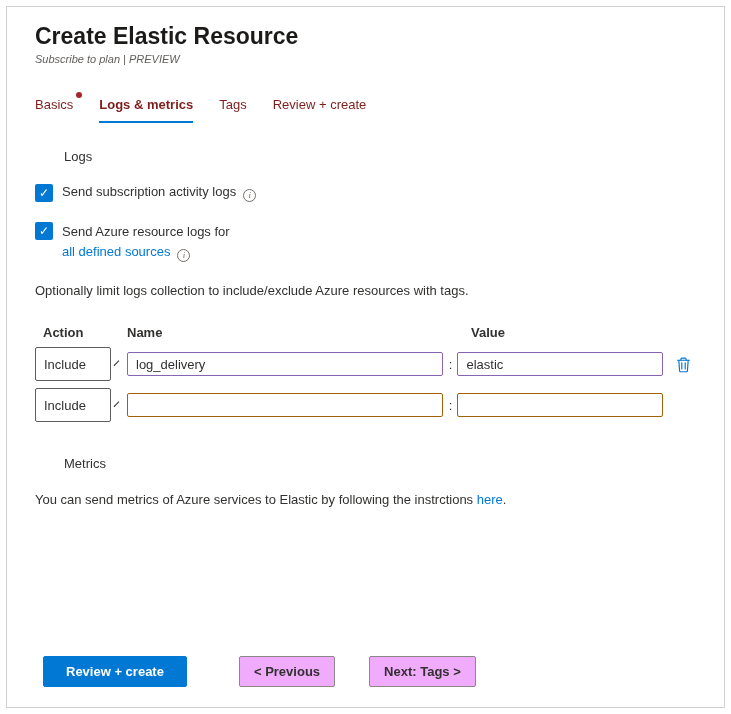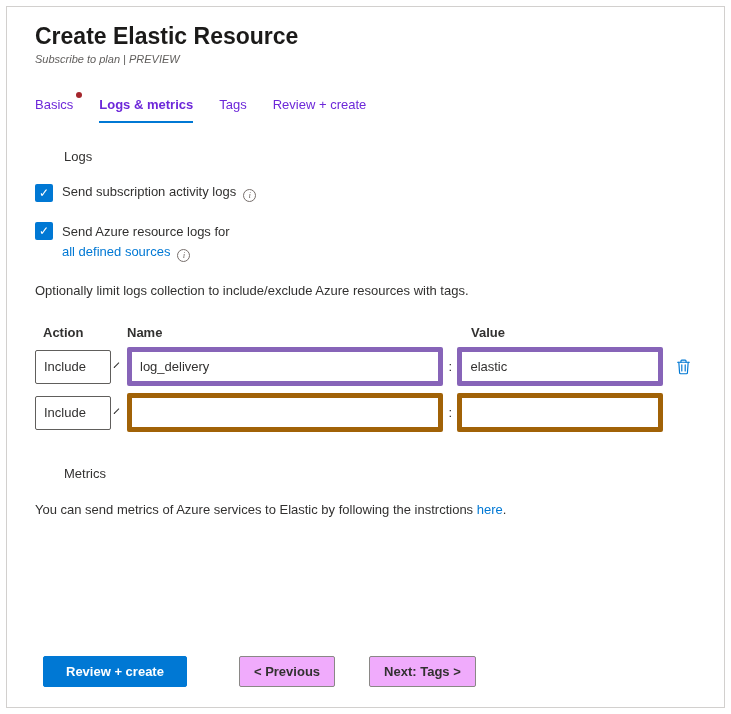--- a/index.html
+++ b/index.html
@@ -15,21 +15,21 @@
     position: absolute;
     top: 6px; left: 6px; right: 6px; bottom: 6px;
     border: 1px solid #d2d0ce;
     background: #fff;
     padding: 16px 28px 0 28px;
   }
   h1 { font-size: 23px; font-weight: 700; color: #1b1a19; }
   .subtitle { font-size: 11px; color: #605e5c; margin-top: 3px; font-style: italic; }
 
   .tabs { display: flex; gap: 26px; margin-top: 32px; font-size: 13px; }
-  .tab { position: relative; padding-bottom: 9px; cursor: pointer; color: #6d28d9; }
+  .tab { position: relative; padding-bottom: 9px; cursor: pointer; color: #7f1d1d; }
   .tab.active { font-weight: 700; border-bottom: 2px solid #0078d4; }
   .error-dot {
     position: absolute; top: -5px; right: -9px;
     width: 6px; height: 6px; border-radius: 50%; background: #a4262c;
   }
 
   .section-heading { font-size: 13px; font-weight: 400; margin-top: 26px; padding-left: 29px; }
   .body-text { font-size: 13px; margin-top: 20px; line-height: 1.35; }
 
   .check-row { display: flex; align-items: center; gap: 9px; margin-top: 20px; font-size: 13px; }
@@ -66,21 +66,21 @@
     display: flex; align-items: center; justify-content: space-between;
     padding: 16px 8px; font-size: 13px; background: #fff; cursor: pointer; flex: none; gap: 30px;
   }
   .chev {
     width: 7px; height: 7px;
     border-right: 1.4px solid #323130; border-bottom: 1.4px solid #323130;
     transform: rotate(45deg) translate(-1px, -1px);
   }
   .gap { width: 16px; flex: none; }
   .text-input {
-    height: 39px; border: 5px solid #a16207; border-radius: 2px;
+    height: 24px; border: 1px solid #a16207; border-radius: 2px;
     font-size: 13px; padding: 0 8px; color: #323130;
     font-family: "Liberation Sans", sans-serif; background: #fff;
   }
   .input-name { width: 330px; }
   .colon { width: 14px; text-align: center; font-size: 13px; flex: none; }
   .input-value { width: 214px; }
   .row-filled .text-input { border-color: #8764b8; }
   .trash-btn {
     width: 26px; height: 26px; margin-left: 7px;
     display: flex; align-items: center; justify-content: center;

